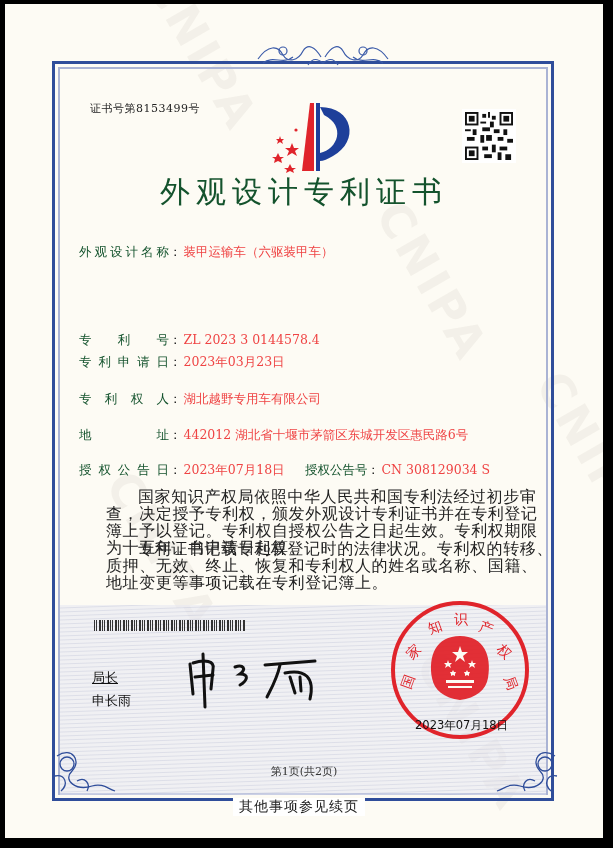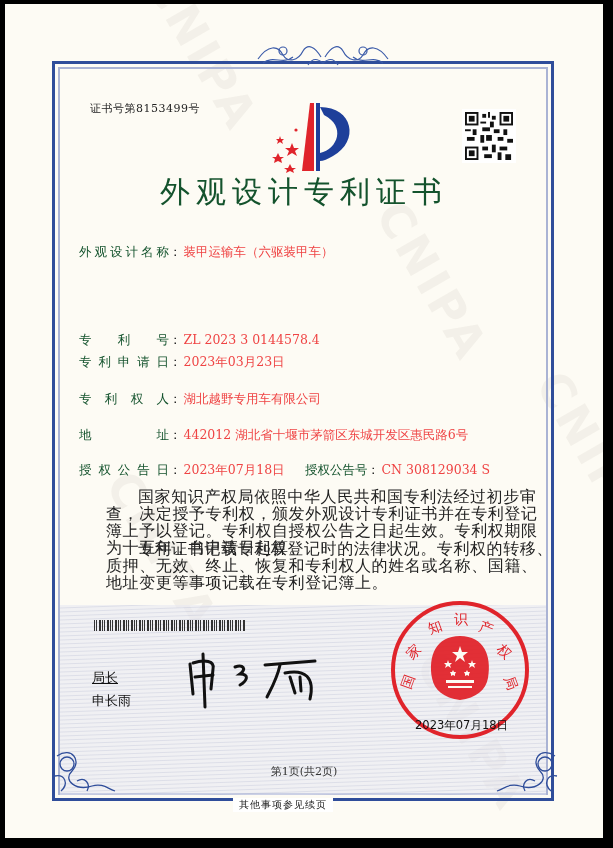--- a/index.html
+++ b/index.html
@@ -27,21 +27,21 @@
   .field .val { color:#ef4444; }
   .para { position:absolute; left:101px; width:448px; font-size:16px; color:#222; line-height:17px; letter-spacing:0.6px; }
   .para p { margin:0; text-indent:2em; }
   .barcode { position:absolute; left:89px; top:616px; width:152px; height:11px;
              background: repeating-linear-gradient(90deg,#333 0 1px,transparent 1px 2px,#333 2px 3px,transparent 3px 5px,#333 5px 7px,transparent 7px 8px); }
   .officer { position:absolute; left:87px; font-size:13px; color:#111; font-family:"DejaVu Sans","Liberation Sans",sans-serif; }
   .signature { position:absolute; left:180px; top:645px; width:140px; height:60px; }
   .seal { position:absolute; left:383px; top:594px; width:144px; height:144px; }
   .seal-date { position:absolute; left:410px; top:714px; font-size:11.5px; color:#111; font-family:"DejaVu Sans","Liberation Sans",sans-serif; }
   .page-num { position:absolute; left:0; right:0; top:760px; text-align:center; font-size:11px; color:#333; }
-  .footer-note { position:absolute; left:228px; top:794px; font-size:10px; color:#222; letter-spacing:1px; background:#fff; padding:0 6px; }
+  .footer-note { position:absolute; left:228px; top:794px; font-size:14px; color:#222; letter-spacing:1px; background:#fff; padding:0 6px; }
 </style>
 </head>
 <body>
 
 <div class="paper">
 
   <div class="watermark" style="left:110px;top:20px;">CNIPA</div>
   <div class="watermark" style="left:340px;top:250px;">CNIPA</div>
   <div class="watermark" style="left:70px;top:520px;">CNIPA</div>
   <div class="watermark" style="left:500px;top:420px;">CNIPA</div>

